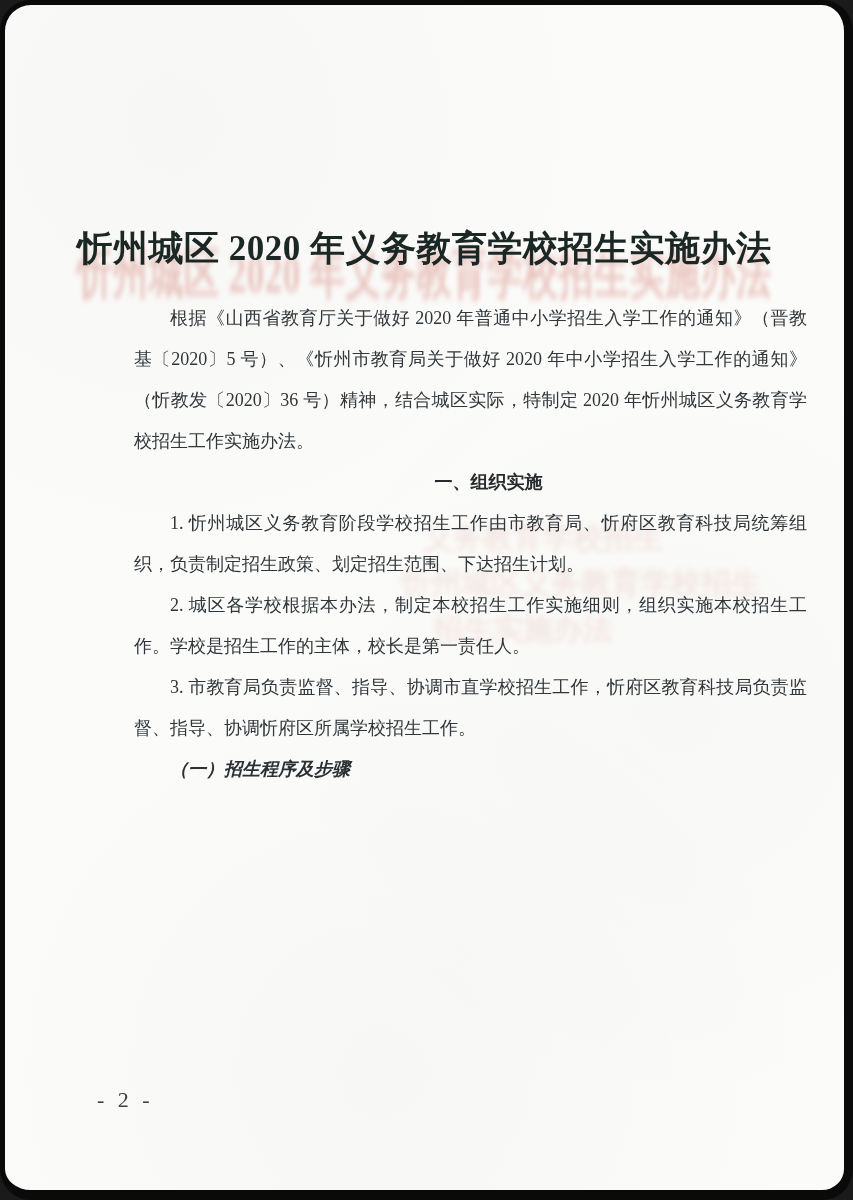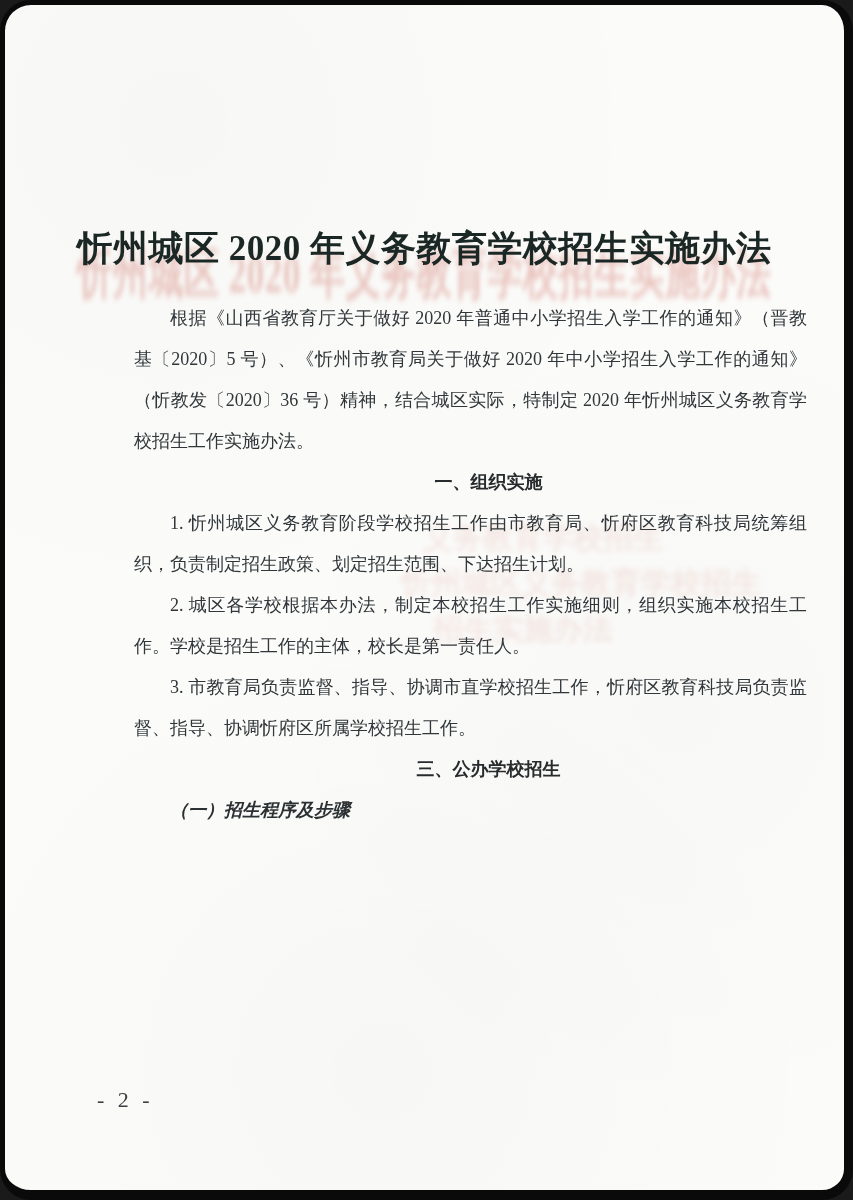--- a/index.html
+++ b/index.html
@@ -137,19 +137,18 @@
   <div class="ghost-title">忻州城区 2020 年义务教育学校招生实施办法</div>
 
   <h1 class="doc-title">忻州城区 2020 年义务教育学校招生实施办法</h1>
 
   <div class="doc-body">
       <div class="block body">根据《山西省教育厅关于做好 2020 年普通中小学招生入学工作的通知》（晋教基〔2020〕5 号）、《忻州市教育局关于做好 2020 年中小学招生入学工作的通知》（忻教发〔2020〕36 号）精神，结合城区实际，特制定 2020 年忻州城区义务教育学校招生工作实施办法。</div>
       <div class="block heading">一、组织实施</div>
       <div class="block body">1. 忻州城区义务教育阶段学校招生工作由市教育局、忻府区教育科技局统筹组织，负责制定招生政策、划定招生范围、下达招生计划。</div>
       <div class="block body">2. 城区各学校根据本办法，制定本校招生工作实施细则，组织实施本校招生工作。学校是招生工作的主体，校长是第一责任人。</div>
       <div class="block body">3. 市教育局负责监督、指导、协调市直学校招生工作，忻府区教育科技局负责监督、指导、协调忻府区所属学校招生工作。</div>
-      <div class="block heading">三、公办学校招生</div>
       <div class="block subheading">（一）招生程序及步骤</div>
     </div>
 
   <div class="page-number">- 2 -</div>
 
 </div>
 
 </body></html>

